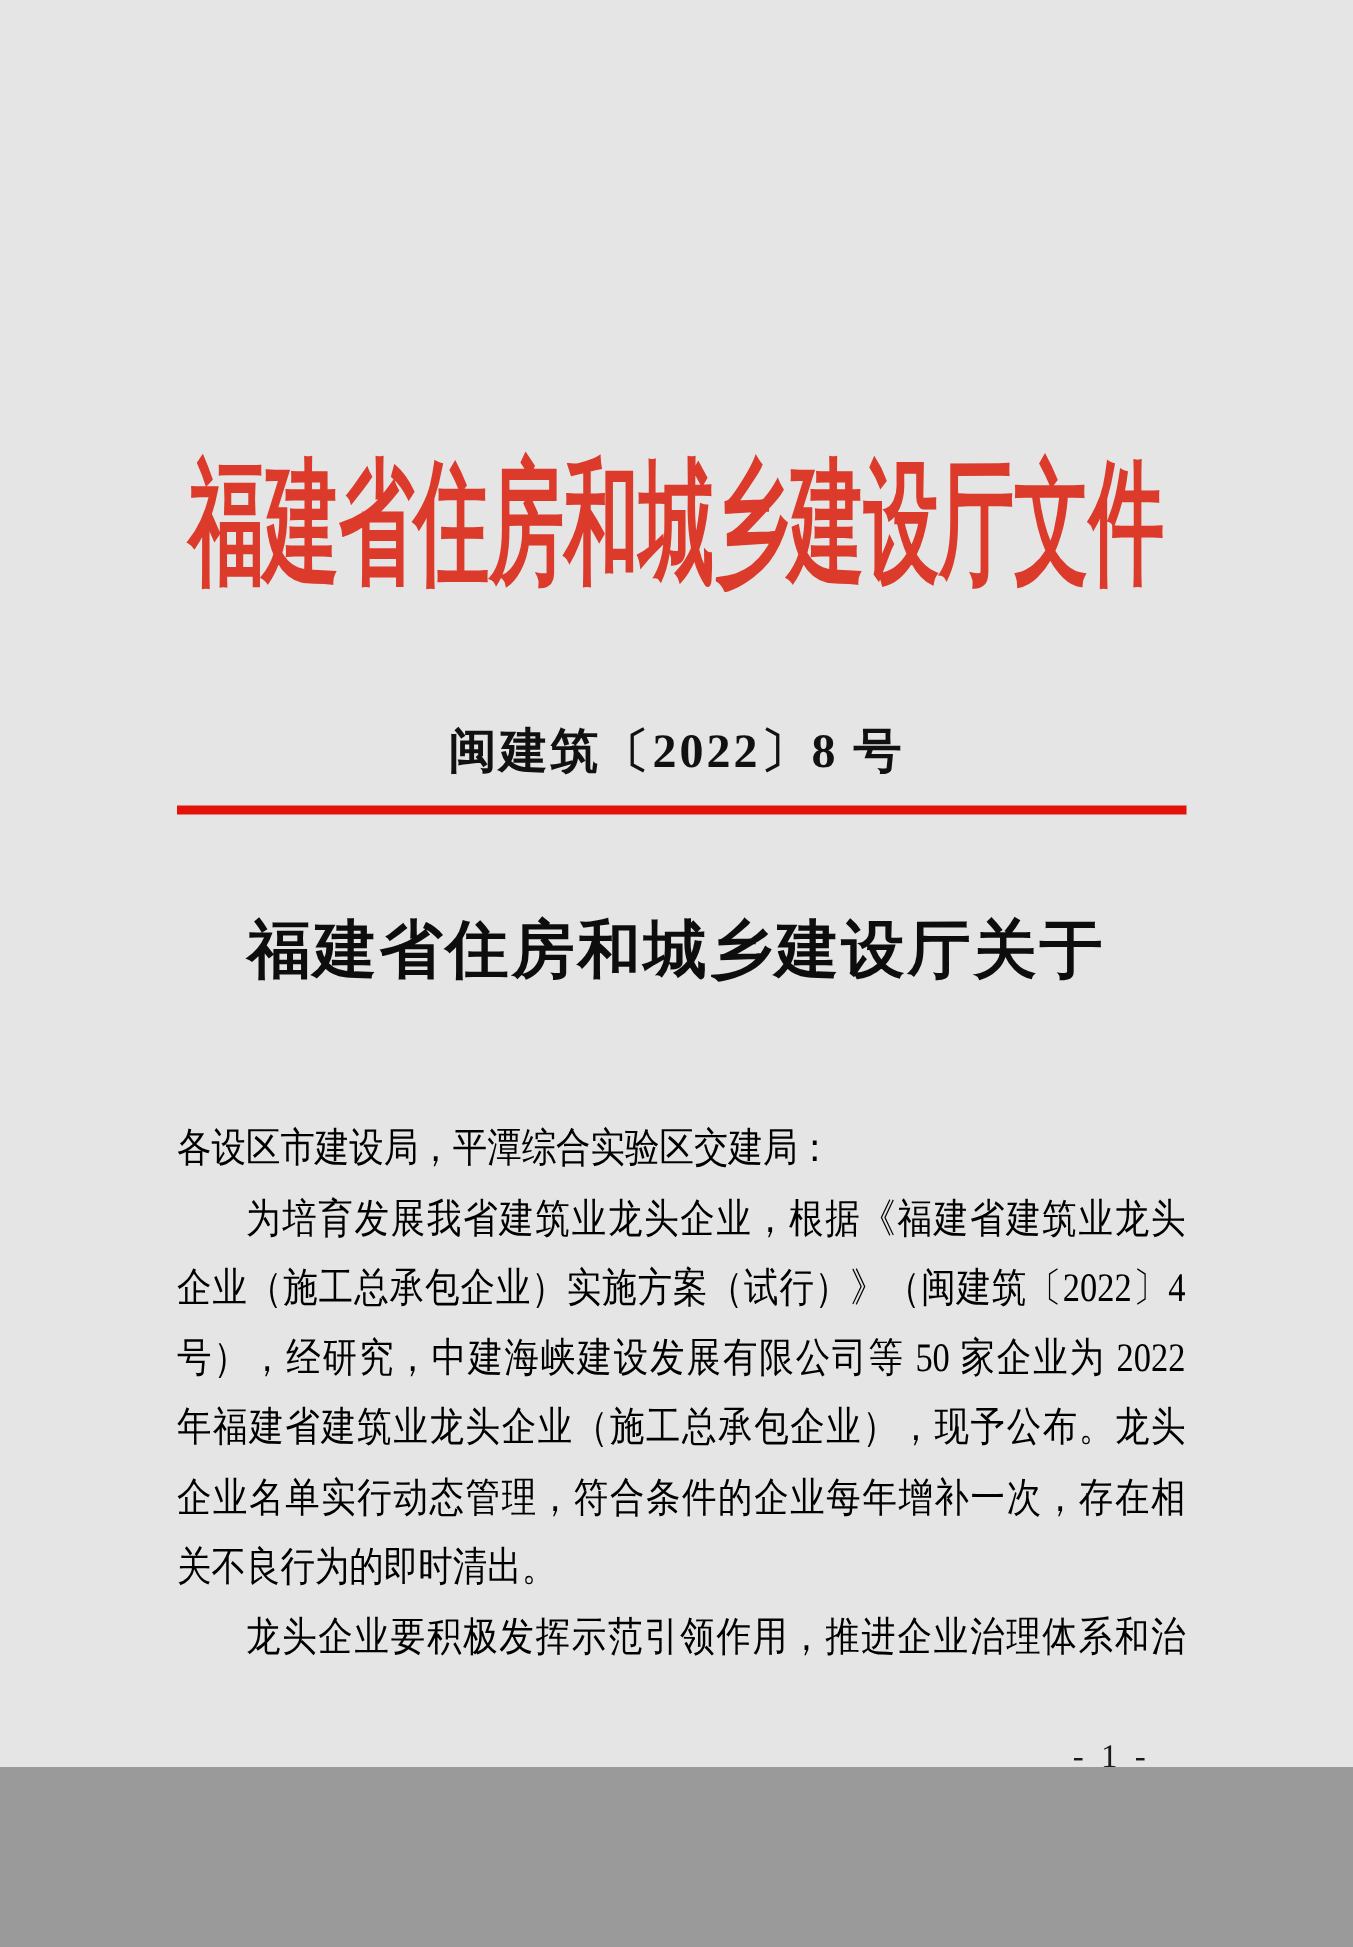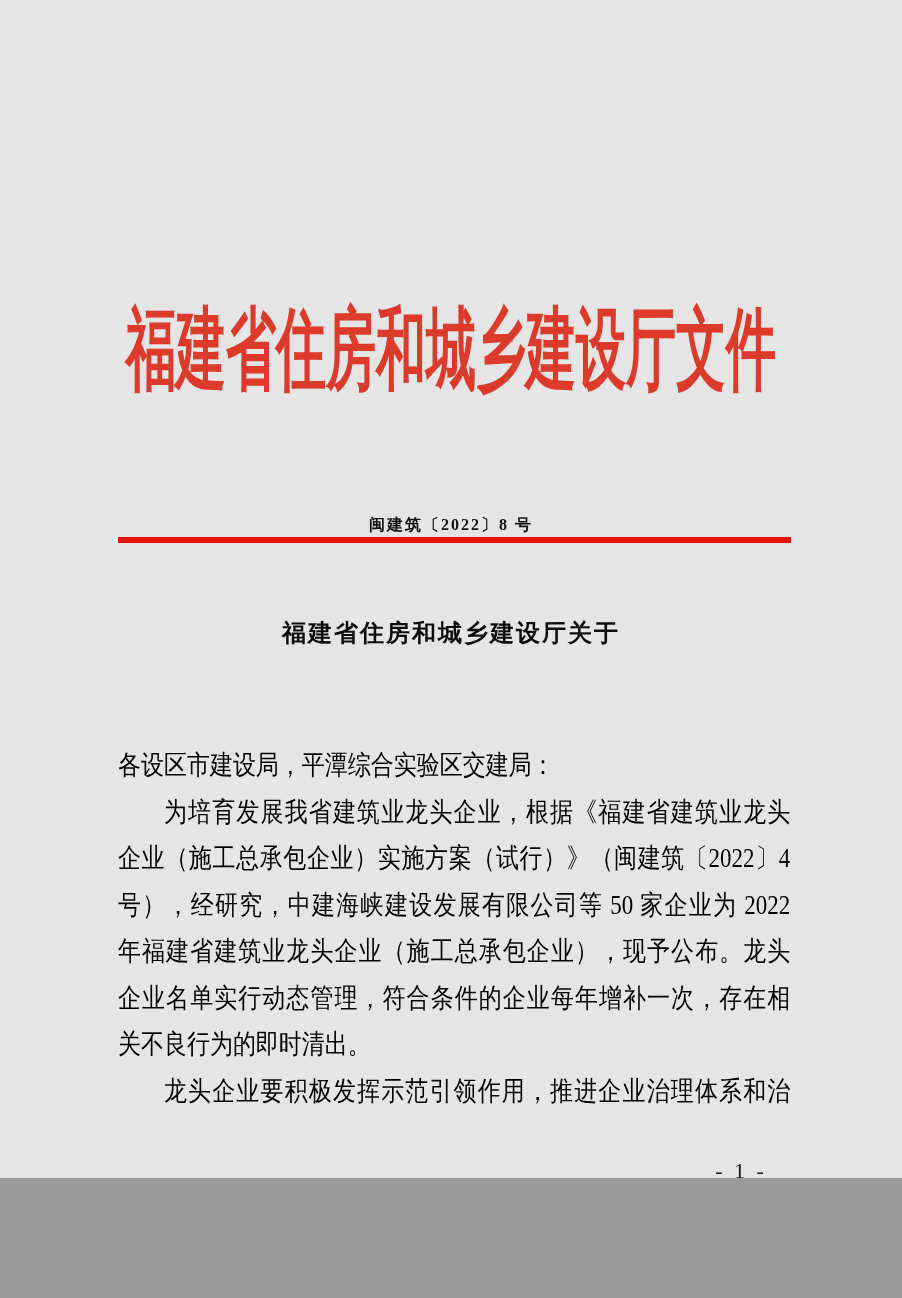--- a/index.html
+++ b/index.html
@@ -29,27 +29,27 @@
     line-height: 50px;
     white-space: nowrap;
     transform: scaleY(1.8);
     transform-origin: top center;
     letter-spacing: 0px;
   }
 
   
   .doc-number {
     position: absolute;
-    top: 508px;
+    top: 483px;
     left: 0;
     width: 100%;
     text-align: center;
     font-family: "Liberation Serif", serif;
     font-weight: 600;
-    font-size: 16px;
+    font-size: 32px;
     line-height: 34px;
     letter-spacing: 2px;
     color: #111;
   }
 
   
   .red-rule {
     position: absolute;
     top: 537px;
     left: 118px;
@@ -59,21 +59,21 @@
 
   
   .doc-title {
     position: absolute;
     top: 609px;
     left: 0;
     width: 100%;
     text-align: center;
     font-family: "Liberation Sans", sans-serif;
     font-weight: 600;
-    font-size: 24px;
+    font-size: 42px;
     line-height: 47px;
     letter-spacing: 2px;
     color: #0d0d0d;
   }
 
   
   .doc-body {
     position: absolute;
     top: 742px;
     left: 118px;

